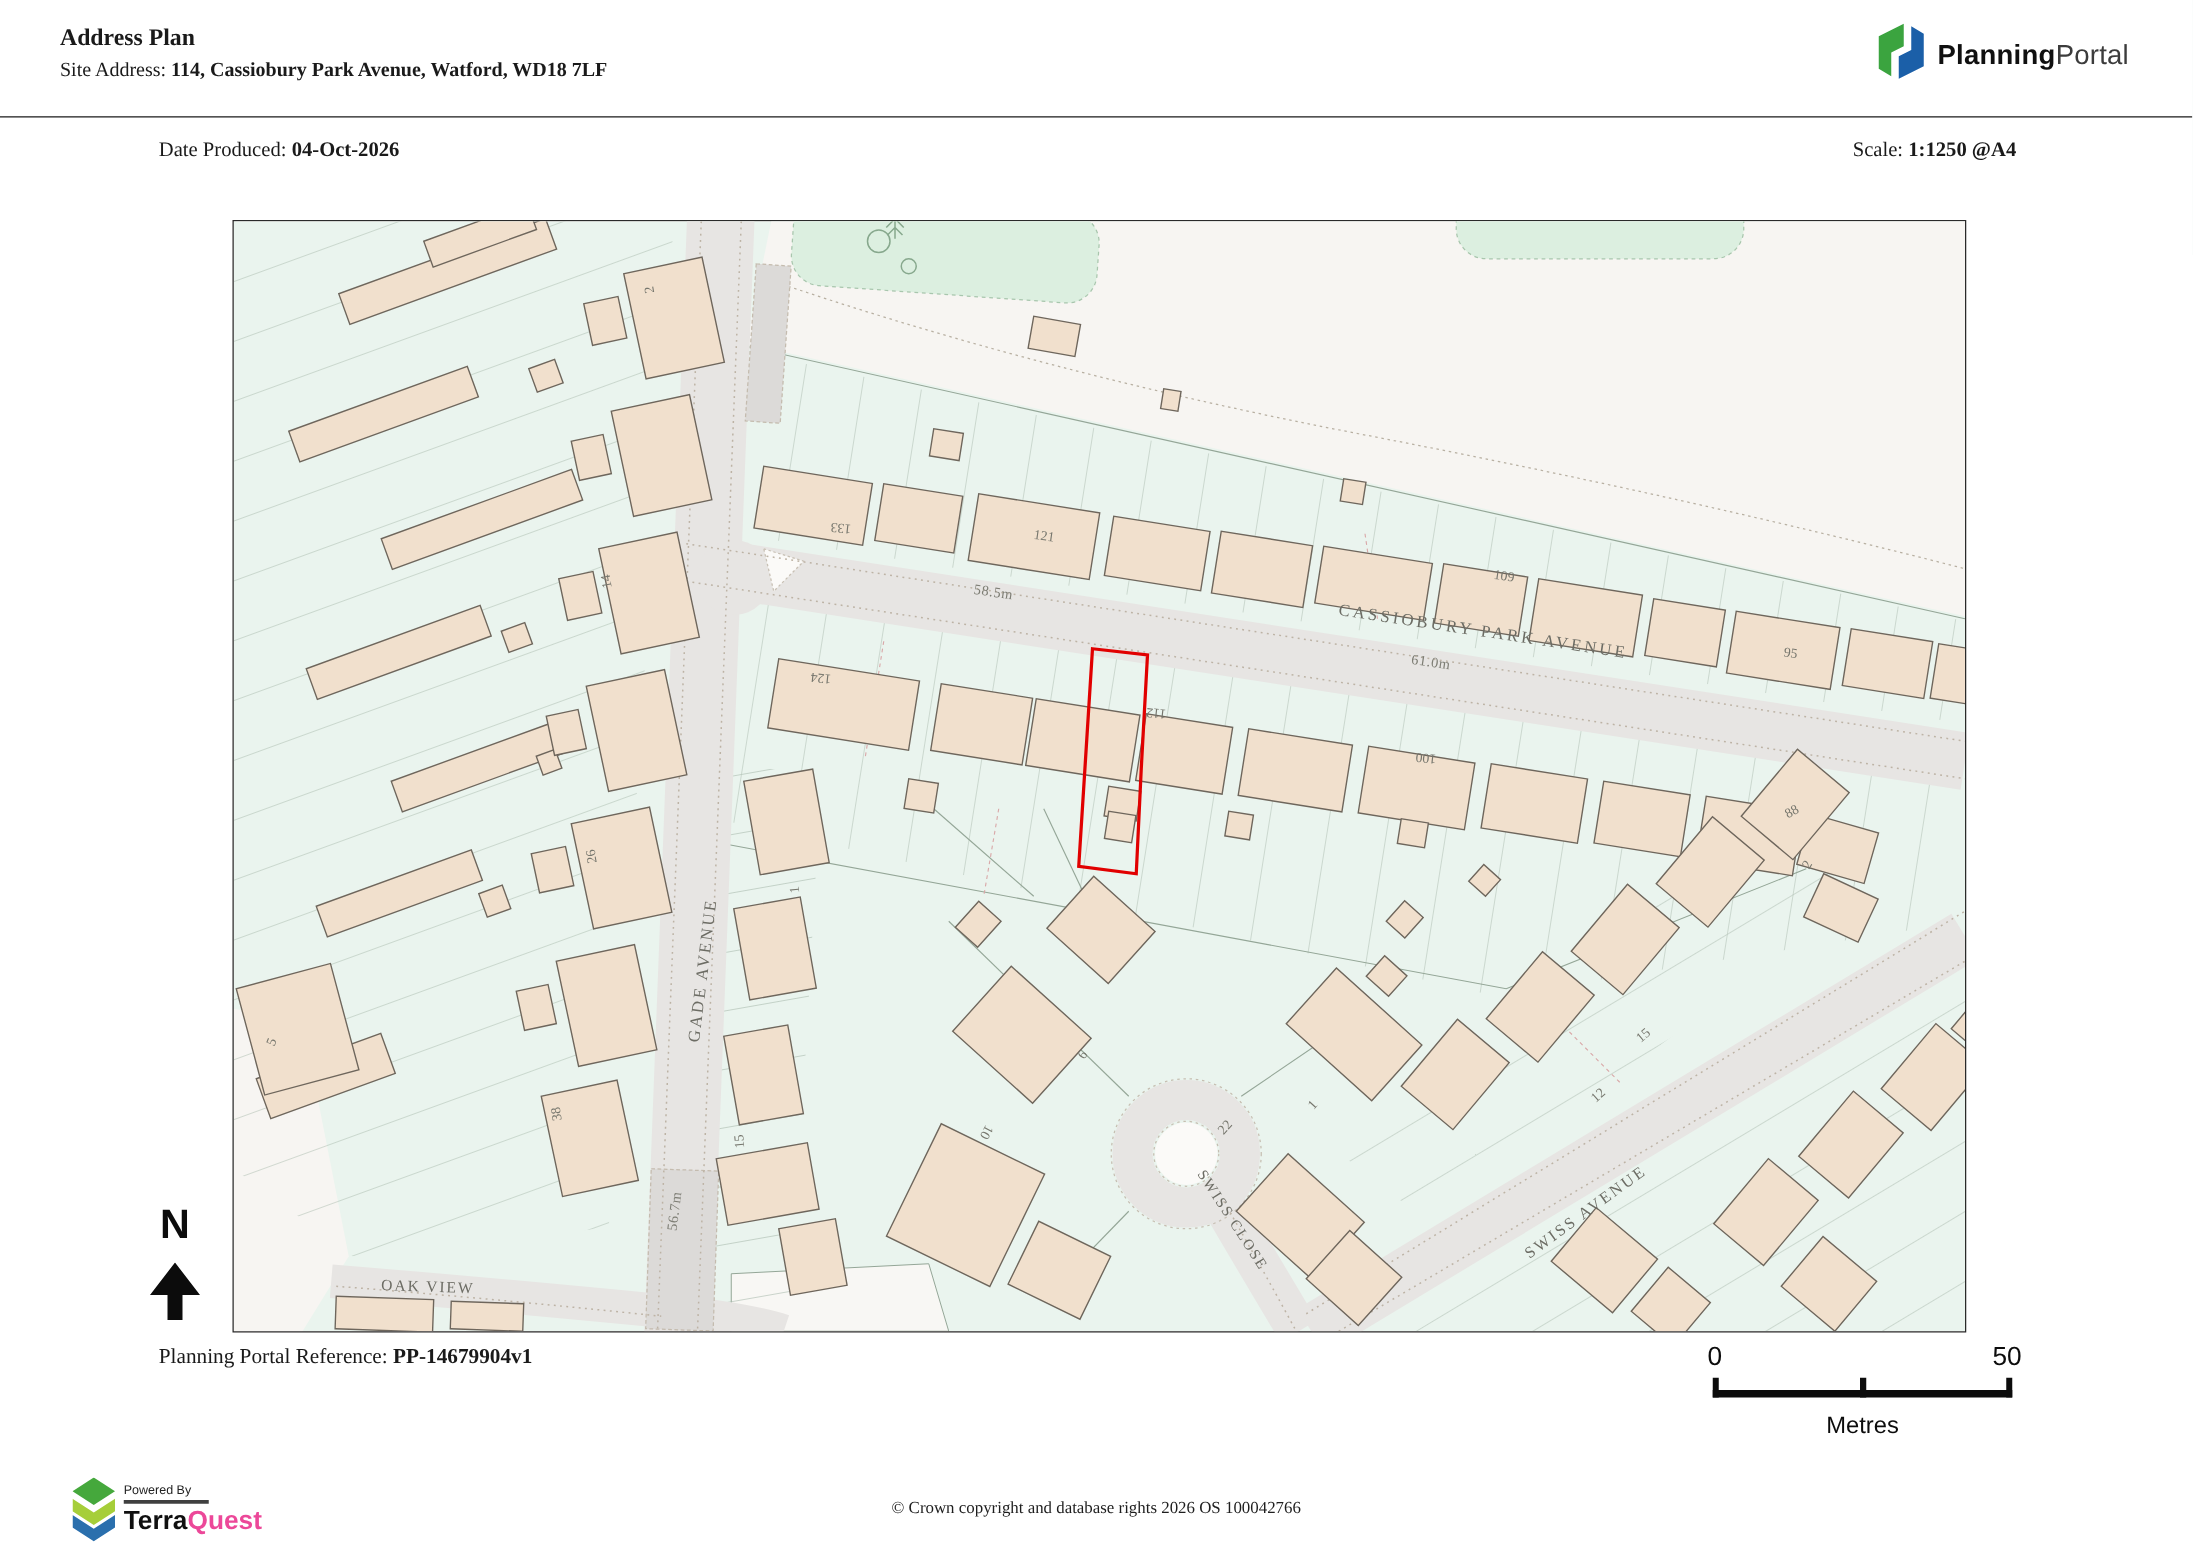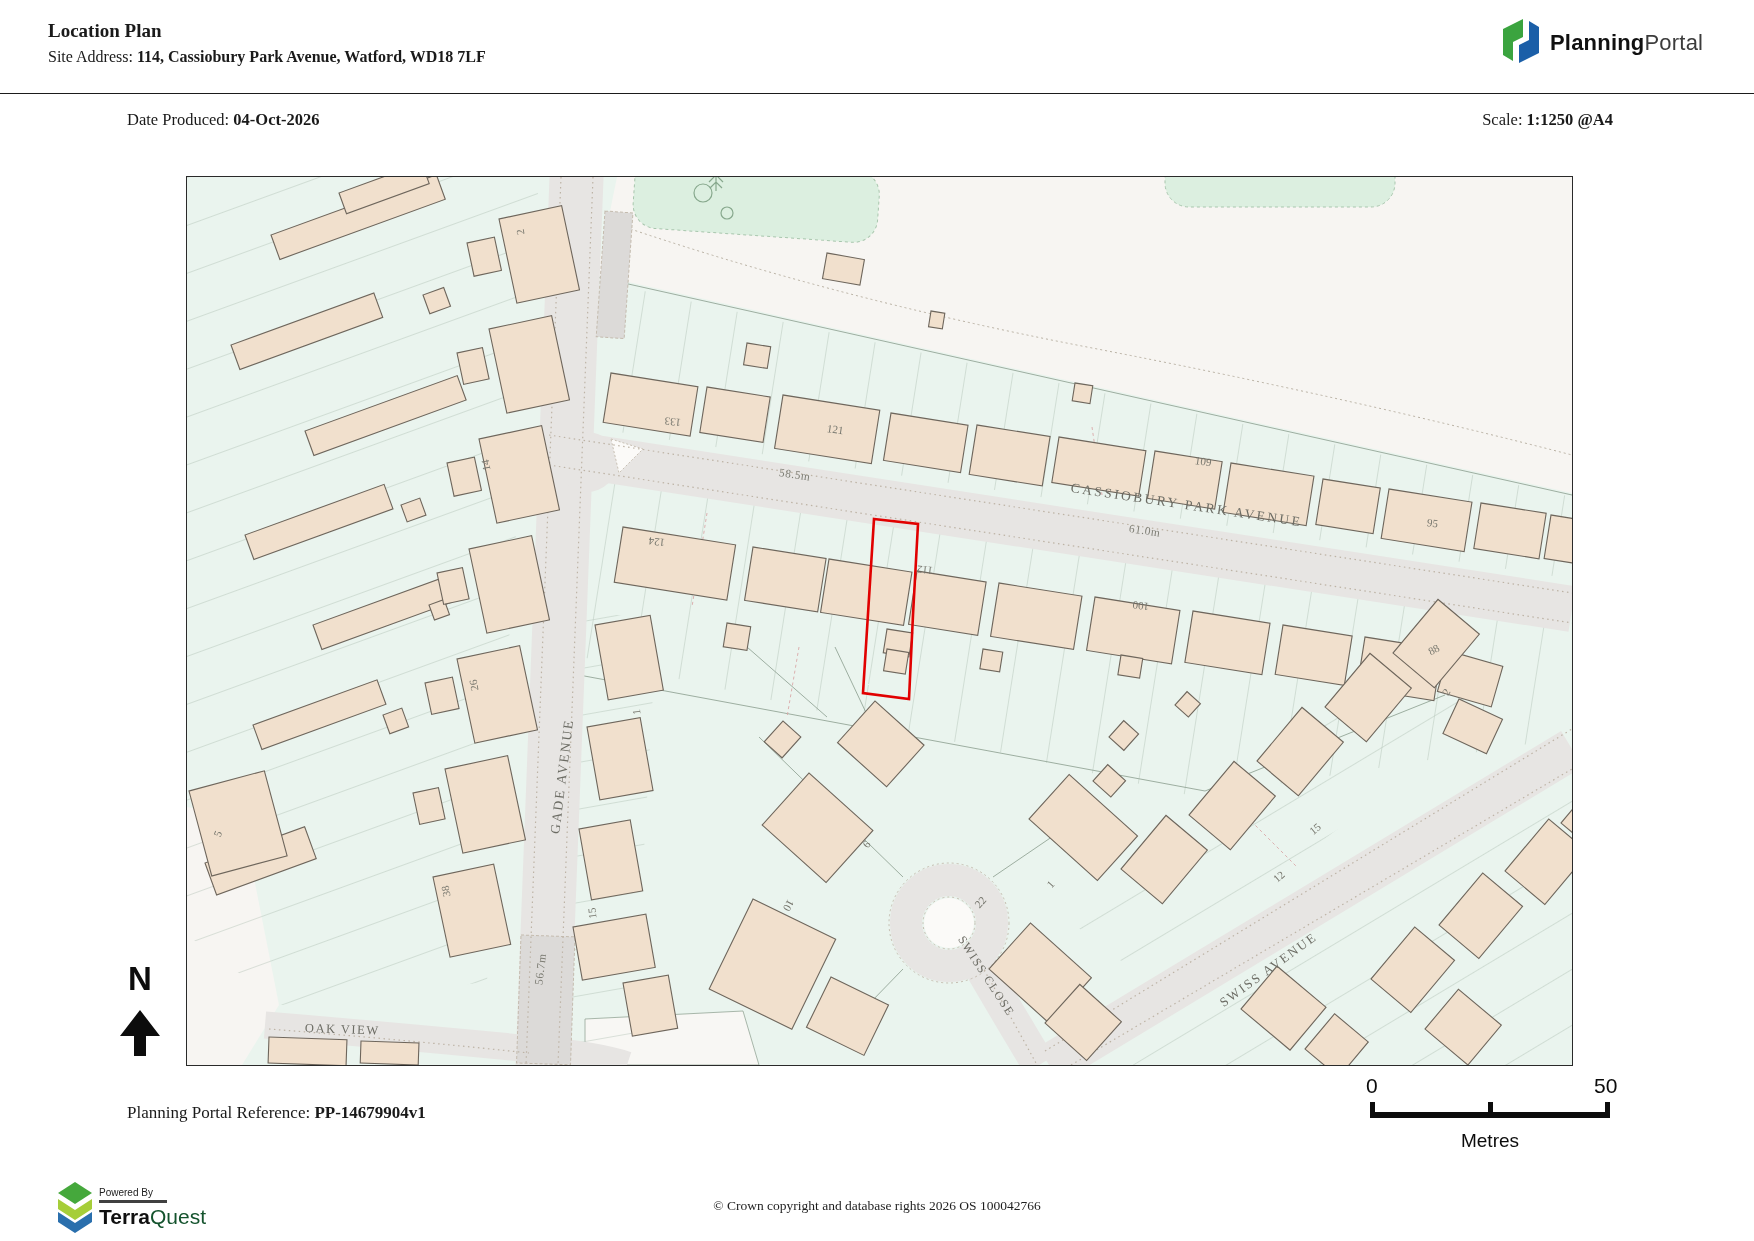--- a/index.html
+++ b/index.html
@@ -25,44 +25,44 @@
   .maplabel{position:absolute;font-family:"Liberation Serif",serif;white-space:nowrap;
             transform-origin:0 50%;line-height:1;}
   .lbl-street{color:#6c6c64;}
   .lbl-dim{color:#7d7d74;font-size:11.5px;letter-spacing:.5px;}
   .lbl-num{color:#76766d;font-size:11px;}
   
   .north{position:absolute;left:112px;top:960px;width:56px;text-align:center;}
   .north .n{font-family:"Liberation Sans",sans-serif;font-weight:900;font-size:33px;color:#0c0c0c;}
   .north svg{margin-top:12px;}
   
-  .refline{position:absolute;left:127px;top:1103px;font-size:17px;text-align:center;}
+  .refline{position:absolute;left:127px;top:1075px;font-size:17px;text-align:center;}
   .refline b{font-weight:bold;}
   .scalebar{position:absolute;left:1358px;top:1074px;width:264px;
             font-family:"Liberation Sans",sans-serif;color:#0c0c0c;}
   .scalebar .n0{position:absolute;left:8px;top:0;font-size:21px;}
   .scalebar .n50{position:absolute;left:236px;top:0;font-size:21px;}
   .scalebar svg{position:absolute;left:12px;top:28px;}
   .scalebar .unit{position:absolute;left:12px;top:56px;width:240px;text-align:center;font-size:19px;}
   .tq{position:absolute;left:58px;top:1182px;display:flex;gap:7px;align-items:flex-start;}
   .tq-text{font-family:"Liberation Sans",sans-serif;}
   .tq-pb{font-size:10px;color:#222;border-bottom:3px solid #404040;display:inline-block;
          padding-bottom:2px;padding-right:14px;}
   .tq-word{font-size:21px;margin-top:2px;}
   .tq-word .b{font-weight:700;color:#101010;margin-top:14px;}
-  .tq-word .l{font-weight:400;color:#14532d;}
+  .tq-word .l{font-weight:700;color:#ec4899;}
   .copyright{position:absolute;left:0;top:1198px;width:1754px;text-align:center;
              font-size:13.5px;color:#1e1e1e;}
 </style>
 </head>
 <body>
 
 <div class="page">
 
-  <div class="title">Location Plan</div>
+  <div class="title">Address Plan</div>
   <div class="siteaddr"><span>Site Address: </span><b>114, Cassiobury Park Avenue, Watford, WD18 7LF</b></div>
 
   <div class="pp-logo">
     <span>
       <svg width="42" height="46" viewBox="0 0 42 46">
         <polygon points="3,11 23,1 23,19 13,24 13,43 3,37" fill="#3ba43f"></polygon>
         <polygon points="39,35 19,45 19,27 29,22 29,3 39,9" fill="#1b5fa8"></polygon>
       </svg>
     </span>
     <span class="pp-word"><span class="b">Planning</span><span class="l">Portal</span></span>

